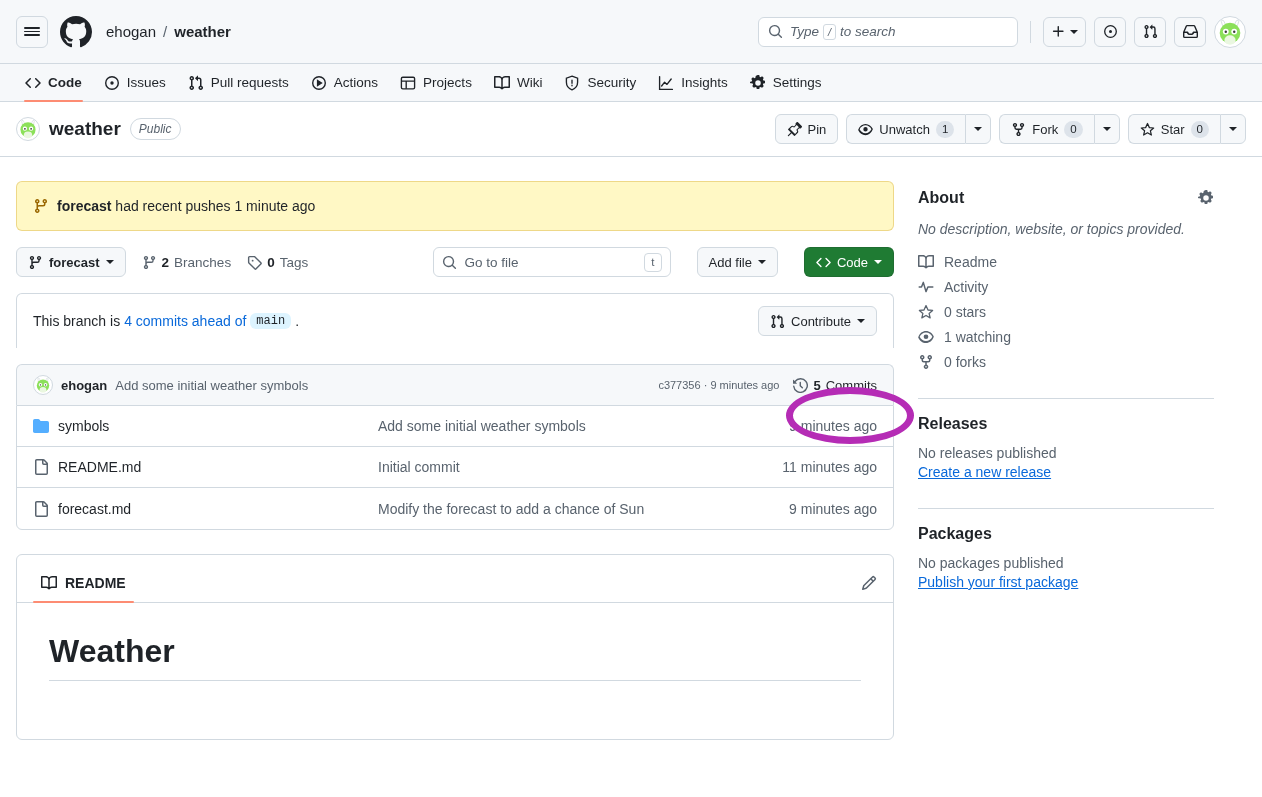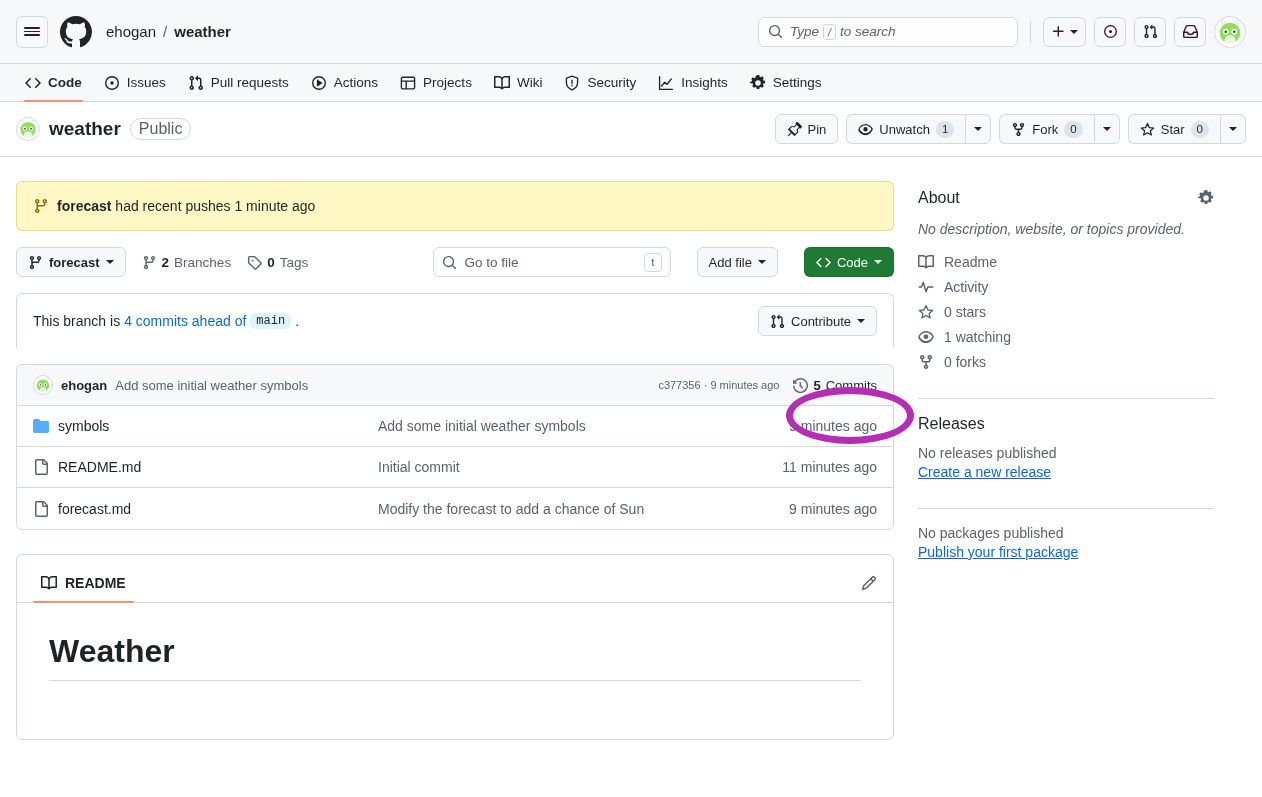--- a/index.html
+++ b/index.html
@@ -113,21 +113,21 @@
   .repo-avatar {
     width: 24px; height: 24px; border-radius: 50%;
     background: #ffffff; border: 1px solid #d1d9e0; overflow: hidden;
   }
   .repo-name {
     font-size: 19px; font-weight: bold; color: #1f2328;
     text-decoration: none; cursor: pointer;
   }
   .visibility-badge {
     border: 1px solid #d1d9e0; border-radius: 2em;
-    padding: 1px 8px; font-size: 16px; color: #59636e; line-height: 18px;
+    padding: 1px 8px; font-size: 12px; color: #59636e; line-height: 18px; font-style: italic;
   }
   .repo-actions { margin-left: auto; display: flex; align-items: center; gap: 8px; }
   .btn {
     height: 30px; border: 1px solid #d1d9e0; border-radius: 6px;
     background: #f6f8fa; color: #1f2328;
     display: inline-flex; align-items: center; gap: 6px;
     padding: 0 11px; font-size: 13px; cursor: pointer;
     font-family: "Liberation Sans", sans-serif; white-space: nowrap;
   }
   .btn-group { display: flex; align-items: stretch; }
@@ -266,21 +266,21 @@
   .readme-body { padding: 30px 32px 44px 32px; }
   .readme-h1 {
     font-size: 32px; font-weight: bold; color: #1f2328;
     margin: 0 0 14px 0; padding-bottom: 10px;
     border-bottom: 1px solid #d1d9e0;
   }
 
   
   .side-section { padding-bottom: 8px; }
   .side-head { display: flex; align-items: center; margin-bottom: 12px; }
-  .side-title { font-size: 16px; font-weight: normal; color: #1f2328; }
+  .side-title { font-size: 16px; font-weight: bold; color: #1f2328; }
   .gear-btn { margin-left: auto; cursor: pointer; display: flex; }
   .side-desc {
     font-size: 14px; color: #59636e; font-style: italic;
     margin-bottom: 14px; line-height: 1.5;
   }
   .side-list { display: flex; flex-direction: column; gap: 9px; }
   .side-item {
     display: flex; align-items: center; gap: 10px;
     font-size: 14px; color: #59636e; cursor: pointer; text-decoration: none;
   }
@@ -700,19 +700,20 @@
 
     <div class="side-section">
       <div class="side-title" style="margin-bottom:12px">Releases</div>
       <div class="side-text">No releases published</div>
       <a class="side-link">Create a new release</a>
     </div>
 
     <div class="side-divider"></div>
 
     <div class="side-section">
+      <div class="side-title" style="margin-bottom:12px">Packages</div>
       <div class="side-text">No packages published</div>
       <a class="side-link">Publish your first package</a>
     </div>
   </div>
 </div>
 
 <div class="annotation-ellipse"></div>
 
 </body></html>

